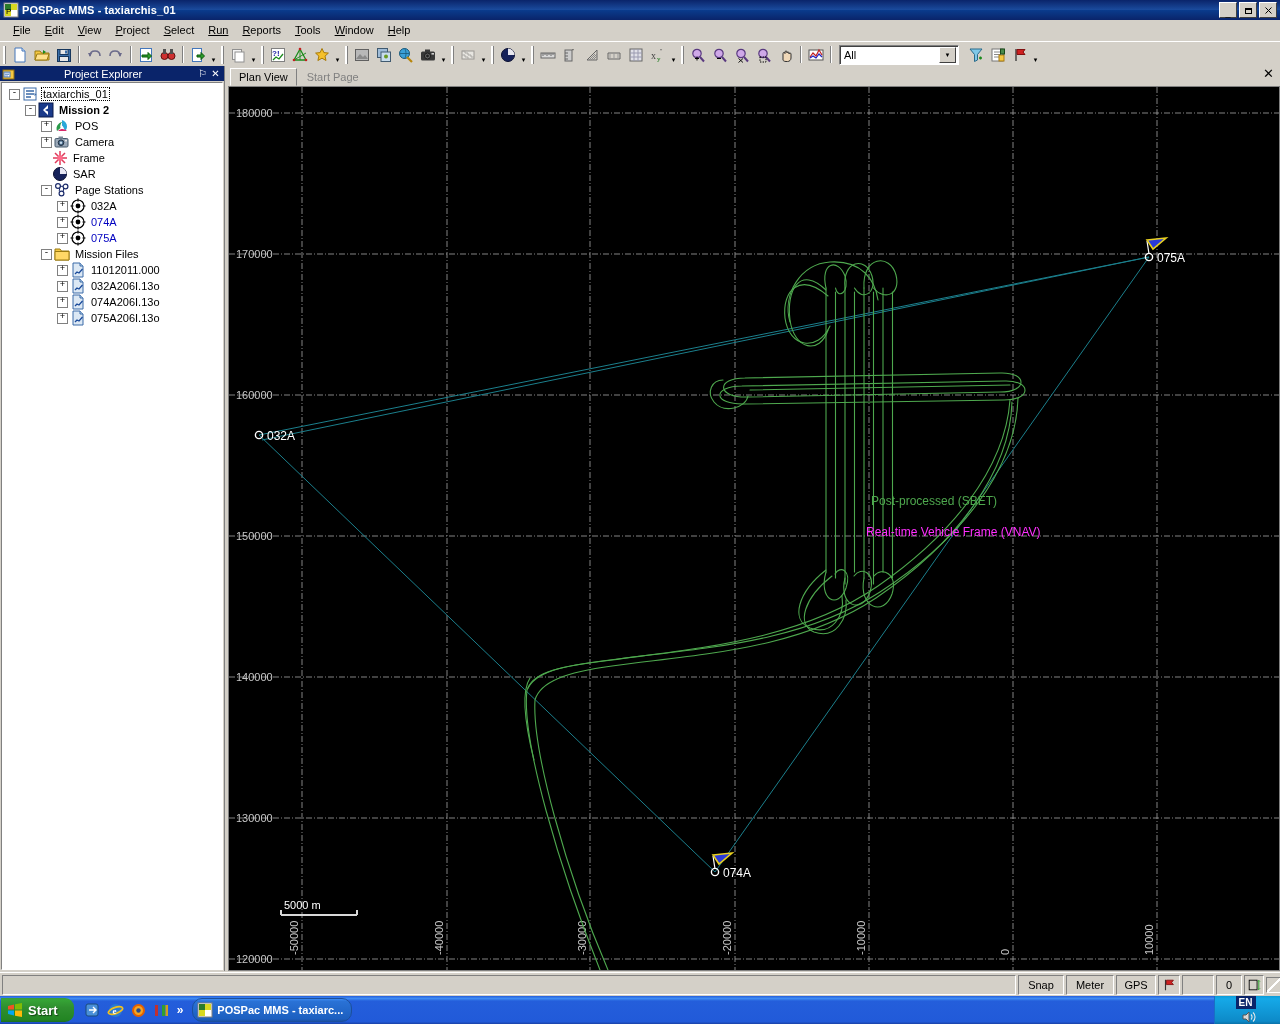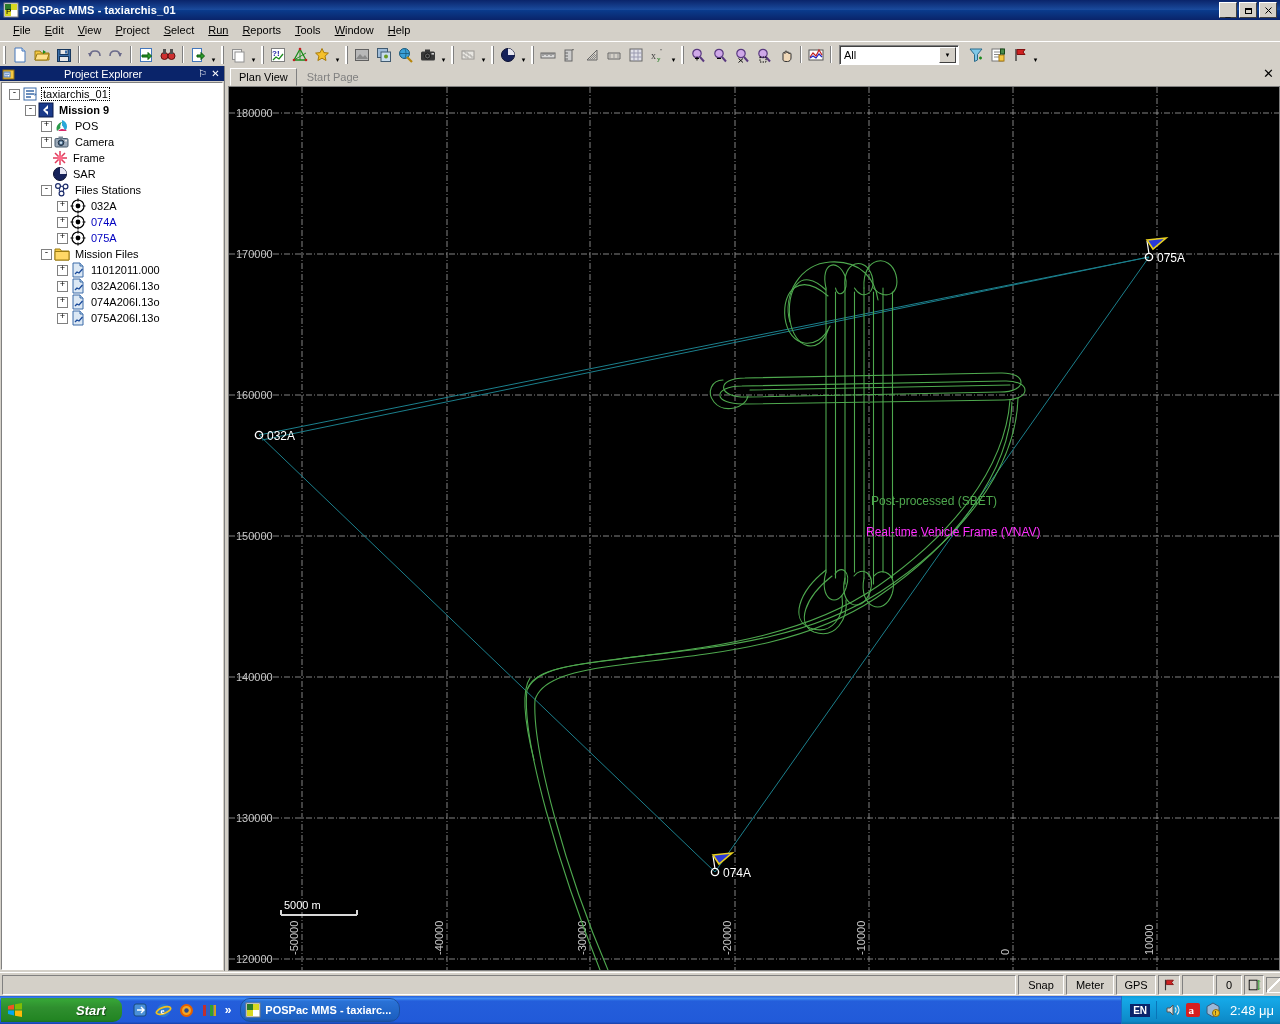--- a/index.html
+++ b/index.html
@@ -141,39 +141,38 @@
   
   .taskbar{
     position:absolute;left:0;top:996px;width:1280px;height:28px;
     background:linear-gradient(to bottom,#245edb 0%,#3f8cf3 9%,#245edb 18%,#215ad9 92%,#1941a5 100%);
     display:flex;align-items:center;
   }
   .startbtn{
     height:24px;margin:2px 0 2px 1px;padding:0 16px 0 6px;
     background:linear-gradient(to bottom,#3c993c 0%,#36a436 8%,#2f8f2f 40%,#238523 90%,#1c6f1c 100%);
     border-radius:0 9px 9px 0;color:#fff;font-weight:bold;font-size:13px;
-    display:flex;align-items:center;font-style:italic;
+    display:flex;align-items:center;
     text-shadow:1px 1px 1px rgba(0,0,0,.5);
-    gap:48px;
   }
   .startbtn .flag{width:16px;height:16px;margin-right:5px;flex:none;}
   .qlaunch{display:flex;align-items:center;height:22px;margin-left:4px;padding:0 3px;}
   .qlaunch .qi{width:17px;height:17px;margin:0 3px;flex:none;}
   .qlaunch .chev{color:#fff;font-size:12px;margin-left:4px;font-weight:bold;}
   .taskbtn{
     height:22px;margin-left:6px;padding:0 8px 0 4px;display:flex;align-items:center;
     background:linear-gradient(to bottom,#3d8df5 0%,#2a72d6 10%,#1c5fc0 90%,#1b53a8 100%);
     border:1px solid #1c4f9c;border-radius:10px;color:#fff;font-size:11px;font-weight:bold;
     max-width:170px;overflow:hidden;white-space:nowrap;
   }
   .taskbtn .ti{width:16px;height:16px;margin-right:4px;flex:none;}
   .tray{
     margin-left:auto;height:28px;display:flex;align-items:center;
     background:linear-gradient(to bottom,#0c9bd8 0%,#15a9e8 10%,#0d8ac8 90%,#0b72a8 100%);
-    padding:0 6px 0 8px;border-left:1px solid #1a6fc4;
+    padding:0 6px 0 8px;border-left:1px solid #1a6fc4;flex-direction:column;
   }
   .tray .lang{
     background:#0a246a;color:#fff;font-size:10px;font-weight:bold;
     padding:1px 3px;margin-right:6px;
   }
   .tray .tsep{width:1px;height:18px;background:#0a74b8;margin-right:6px;}
   .tray .tri{width:16px;height:16px;margin:0 2px;flex:none;}
   .tray .clock{color:#fff;font-size:13px;margin-left:7px;}
 
   svg{display:block;}
@@ -505,21 +504,21 @@
           </div>
           <div class="row">
             <span class="ind" style="width: 21px;"></span>
             <span class="exp-box">-</span>
             <span class="ic">
               <svg width="16" height="16" viewBox="0 0 16 16">
                 <rect x="1" y="1" width="14" height="14" fill="#1a3a8a" stroke="#0a1a4a"></rect>
                 <path d="M10 3L5 8l5 5V9.5L7 8l3-1.5z" fill="#fff"></path>
               </svg>
             </span>
-            <span class="node-lbl bold">Mission 9</span>
+            <span class="node-lbl bold">Mission 2</span>
           </div>
           <div class="row">
             <span class="ind" style="width: 37px;"></span>
             <span class="exp-box">+</span>
             <span class="ic">
               <svg width="16" height="16" viewBox="0 0 16 16">
                 <path d="M8 2c3 1 5 3.5 5 6.5 0 2-1 3.5-2 4.5-1-3-2-4.5-3-5.5z" fill="#2aa8d8"></path>
                 <path d="M3 13c-1-2.5-.5-5 1.5-7 1.5-1.5 3-2 3.5-2-2 2.5-2 4.5-1.5 6z" fill="#2a9a4a"></path>
                 <path d="M13 13H4c1.5-1.5 3-2 4.5-2s3.5.7 4.5 2z" fill="#d82a6a"></path>
               </svg>
@@ -568,21 +567,21 @@
             <span class="ind" style="width: 37px;"></span>
             <span class="exp-box">-</span>
             <span class="ic">
               <svg width="16" height="16" viewBox="0 0 16 16">
                 <circle cx="4" cy="4" r="2.4" fill="none" stroke="#1a2a6a" stroke-width="1.2"></circle>
                 <circle cx="11.5" cy="4.5" r="2.4" fill="none" stroke="#1a2a6a" stroke-width="1.2"></circle>
                 <circle cx="7.5" cy="11.5" r="2.4" fill="none" stroke="#1a2a6a" stroke-width="1.2"></circle>
                 <path d="M5.8 5.6l-0.6 3.6M9.8 5.9l-0.6 3.6M6 4.3h3.2" stroke="#1a2a6a"></path>
               </svg>
             </span>
-            <span class="node-lbl">Files Stations</span>
+            <span class="node-lbl">Page Stations</span>
           </div>
           <div class="row">
             <span class="ind" style="width: 53px;"></span>
             <span class="exp-box">+</span>
             <span class="ic">
               <svg width="16" height="16" viewBox="0 0 16 16">
                 <circle cx="8" cy="8" r="6" fill="#fff" stroke="#000" stroke-width="1.2"></circle>
                 <circle cx="8" cy="8" r="2.4" fill="#000"></circle>
                 <path d="M8 0.5v3M8 12.5v3M0.5 8h3M12.5 8h3" stroke="#000" stroke-width="1.2"></path>
               </svg>

